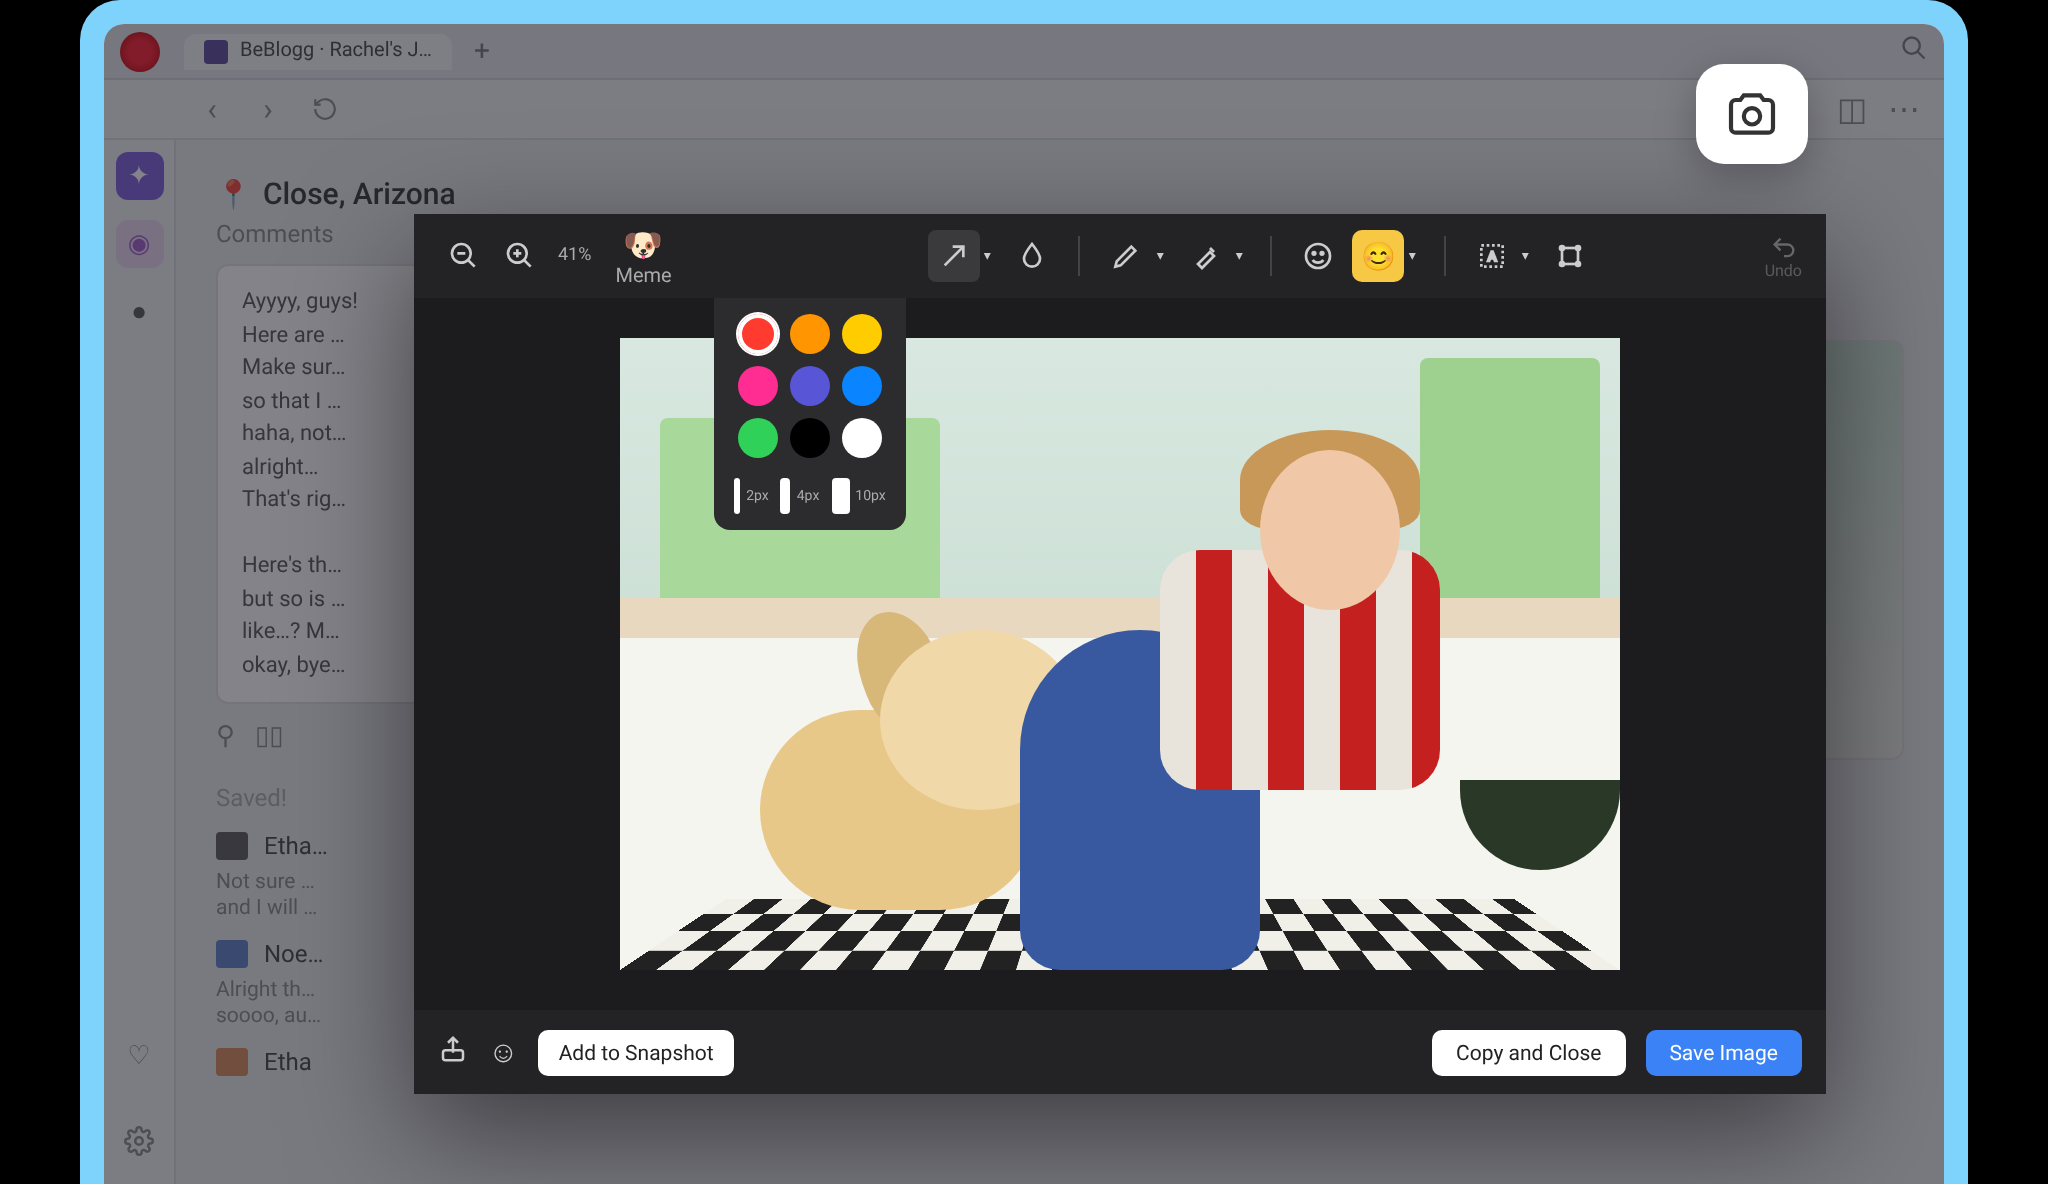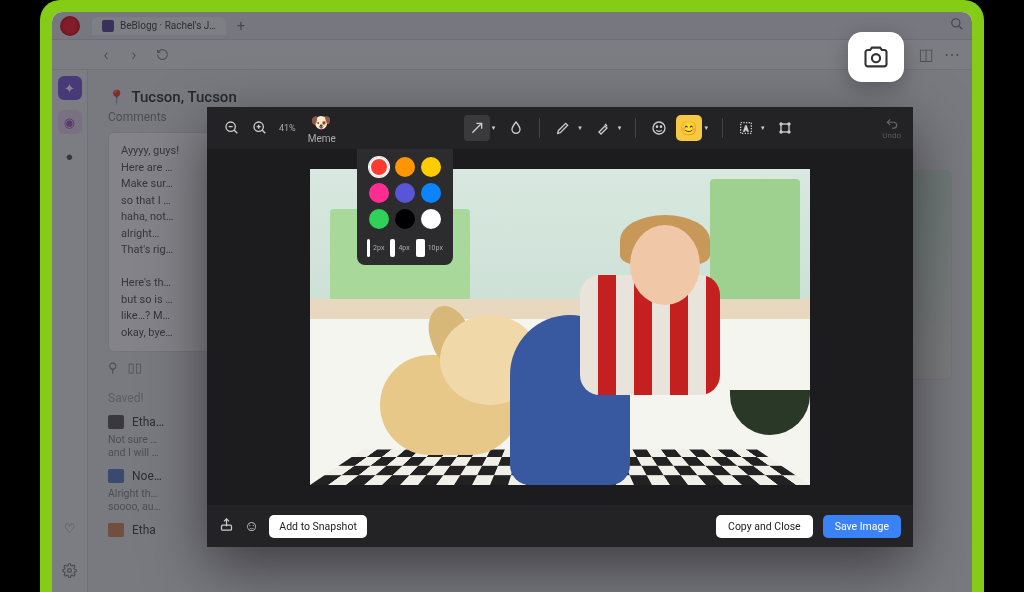--- a/index.html
+++ b/index.html
@@ -1,18 +1,18 @@
 <!DOCTYPE html>
 <html><head>
 <meta charset="utf-8">
 <style>
 * { margin:0; padding:0; box-sizing:border-box; font-family:-apple-system,BlinkMacSystemFont,"Segoe UI",Roboto,sans-serif; }
 body { width:1024px; height:592px; background:#000; overflow:hidden; position:relative; }
 
-.laptop-frame { position:absolute; top:0; left:40px; right:40px; bottom:0; background:#84cc16; border-radius:20px 20px 0 0; padding:12px 12px 0 12px; }
+.laptop-frame { position:absolute; top:0; left:40px; right:40px; bottom:0; background:#7dd3fc; border-radius:20px 20px 0 0; padding:12px 12px 0 12px; }
 .screen { width:100%; height:100%; background:#e9e9ec; border-radius:10px 10px 0 0; overflow:hidden; position:relative; }
 
 .tab-bar { height:28px; background:#e4e4e8; display:flex; align-items:center; padding:0 8px; gap:6px; border-bottom:1px solid #d0d0d4; }
 .tab { display:flex; align-items:center; gap:6px; background:#f4f4f6; padding:3px 10px; border-radius:6px 6px 0 0; font-size:10px; color:#444; }
 .tab-favicon { width:12px; height:12px; background:#5c4b99; border-radius:2px; }
 .tab-add { width:18px; height:18px; border-radius:4px; display:flex; align-items:center; justify-content:center; font-size:14px; color:#777; cursor:pointer; }
 .search-icon-tb { margin-left:auto; color:#777; }
 
 .nav-bar { height:30px; background:#efeff2; display:flex; align-items:center; padding:0 10px; gap:8px; border-bottom:1px solid #d8d8dc; }
 .nav-btn { width:20px; height:20px; display:flex; align-items:center; justify-content:center; color:#888; border-radius:4px; cursor:pointer; }
@@ -163,21 +163,21 @@
         <svg width="15" height="15" viewBox="0 0 24 24" fill="none" stroke="currentColor" stroke-width="2">
             <circle cx="12" cy="12" r="3"></circle>
             <path d="M19.4 15a1.7 1.7 0 0 0 .3 1.8l.1.1a2 2 0 1 1-2.8 2.8l-.1-.1a1.7 1.7 0 0 0-1.8-.3 1.7 1.7 0 0 0-1 1.5V21a2 2 0 1 1-4 0v-.1a1.7 1.7 0 0 0-1-1.5 1.7 1.7 0 0 0-1.8.3l-.1.1a2 2 0 1 1-2.8-2.8l.1-.1a1.7 1.7 0 0 0 .3-1.8 1.7 1.7 0 0 0-1.5-1H3a2 2 0 1 1 0-4h.1a1.7 1.7 0 0 0 1.5-1 1.7 1.7 0 0 0-.3-1.8l-.1-.1a2 2 0 1 1 2.8-2.8l.1.1a1.7 1.7 0 0 0 1.8.3H9a1.7 1.7 0 0 0 1-1.5V3a2 2 0 1 1 4 0v.1a1.7 1.7 0 0 0 1 1.5 1.7 1.7 0 0 0 1.8-.3l.1-.1a2 2 0 1 1 2.8 2.8l-.1.1a1.7 1.7 0 0 0-.3 1.8V9a1.7 1.7 0 0 0 1.5 1H21a2 2 0 1 1 0 4h-.1a1.7 1.7 0 0 0-1.5 1z"></path>
           </svg>
       </div>
     </div>
 
     <div class="content">
       <div class="loc-row">
         <span class="loc-pin">📍</span>
-        <span>Tucson, Tucson</span>
+        <span>Close, Arizona</span>
       </div>
       <div class="comments-label">Comments</div>
       <div class="comment-box">
         <div style="white-space:pre-line">Ayyyy, guys!
 Here are …
 Make sur…
 so that I …
 haha, not…
 alright… 
 That's rig…

